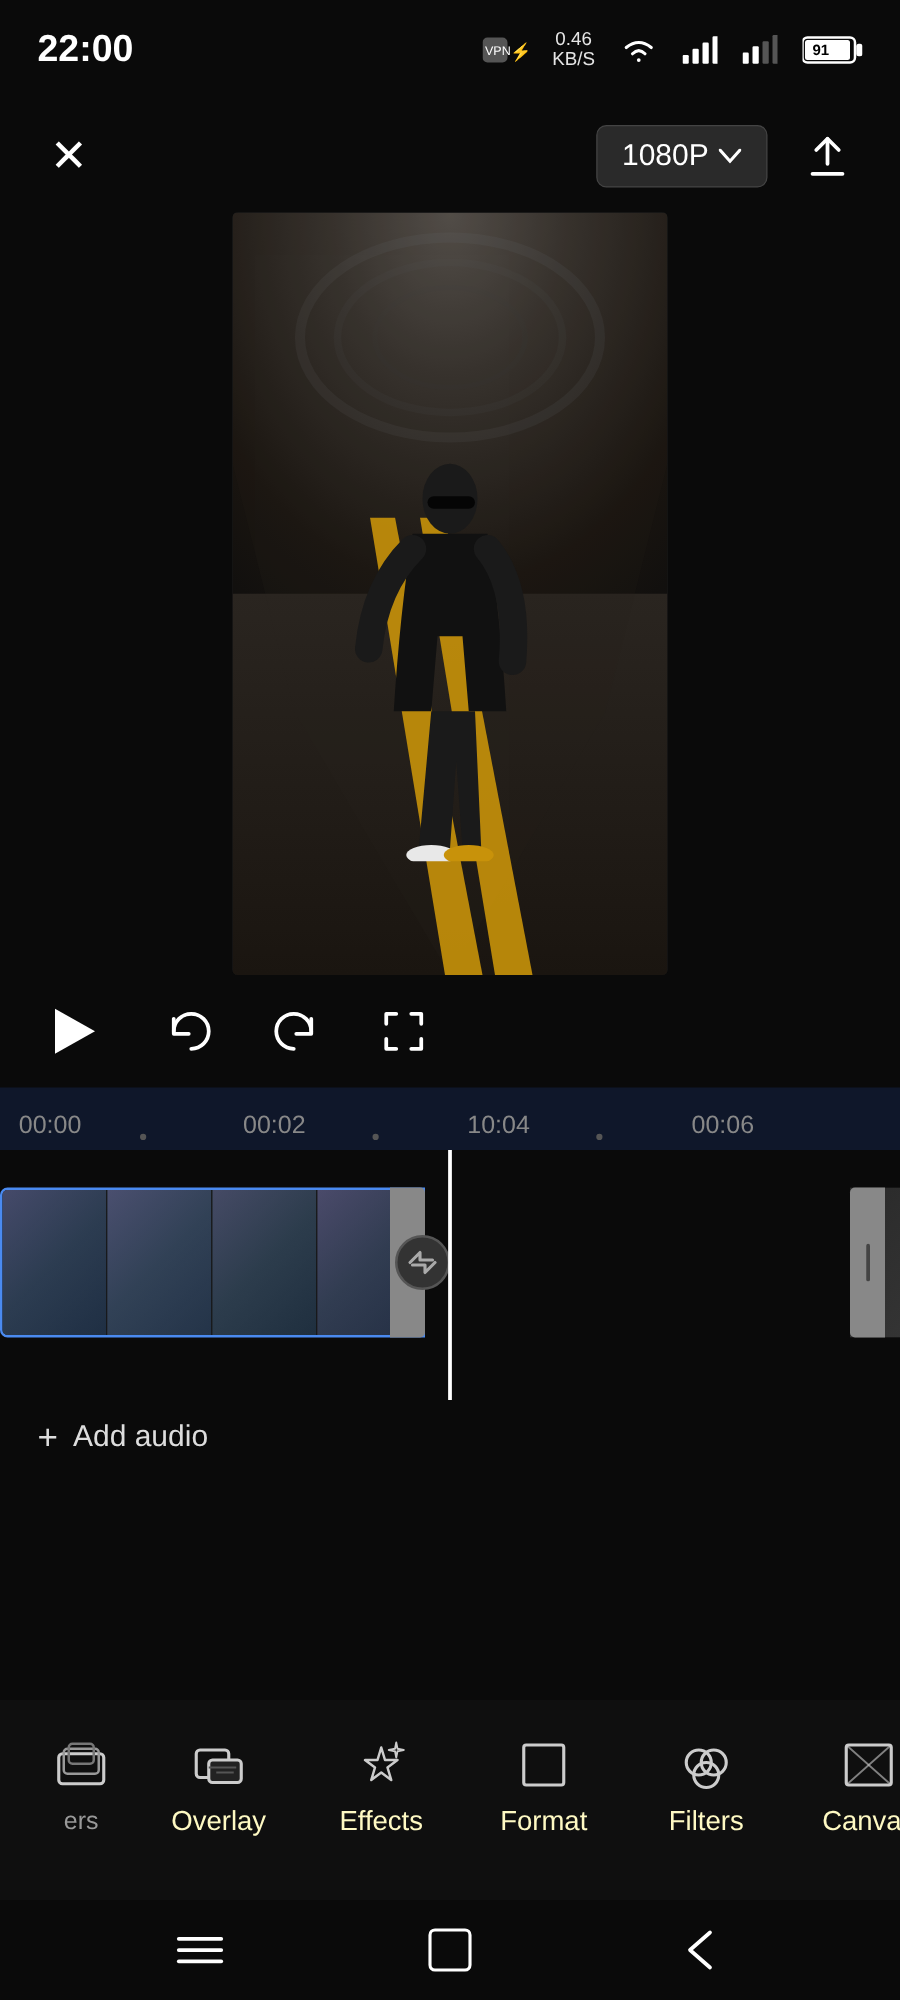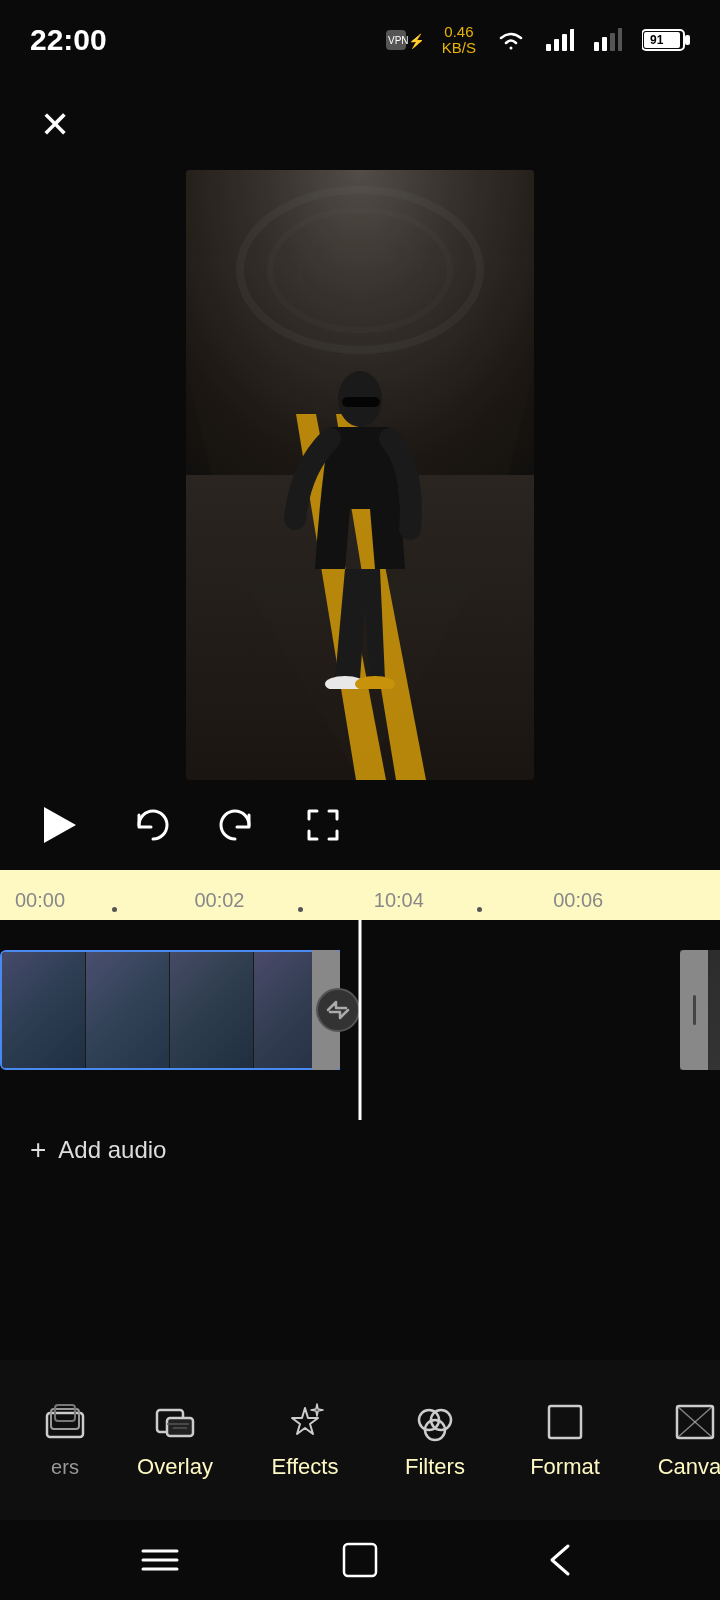--- a/index.html
+++ b/index.html
@@ -29,21 +29,21 @@
       font-weight: 600;
       color: #fff;
     }
     .status-icons {
       display: flex;
       align-items: center;
       gap: 20px;
     }
     .status-icon-text {
       font-size: 18px;
-      color: #eab308;
+      color: #e5e5e5;
     }
 
     
     .top-bar {
       width: 100%;
       height: 90px;
       display: flex;
       align-items: center;
       justify-content: space-between;
       padding: 0 30px;
@@ -166,21 +166,21 @@
       display: flex;
       align-items: center;
       justify-content: center;
       cursor: pointer;
     }
 
     
     .timeline-ruler {
       width: 100%;
       height: 50px;
-      background: #fef9c3;
+      background: #0f172a;
       display: flex;
       align-items: center;
       padding: 0 15px;
       overflow: hidden;
       position: relative;
     }
     .ruler-marks {
       display: flex;
       align-items: flex-end;
       width: 100%;
@@ -308,21 +308,21 @@
 
     
     .bottom-toolbar {
       position: absolute;
       bottom: 80px;
       left: 0;
       right: 0;
       height: 160px;
       background: #0f0f0f;
       display: flex;
-      align-items: center;
+      align-items: flex-start;
       overflow-x: auto;
       scrollbar-width: none;
     }
     .bottom-toolbar::-webkit-scrollbar { display: none; }
     .toolbar-items {
       display: flex;
       align-items: center;
       padding: 0 20px;
       gap: 0;
       min-width: max-content;
@@ -434,20 +434,35 @@
       <rect x="43" y="8" width="5" height="10" rx="2" fill="#fff"></rect>
       <rect x="2" y="5" width="36" height="16" rx="2" fill="#fff"></rect>
       <text x="8" y="17" font-size="12" fill="#000" font-weight="bold" font-family="sans-serif">91</text>
     </svg>
   </div>
 </div>
 
 <div class="top-bar">
   <div class="close-btn">
     <span class="close-icon">✕</span>
+  </div>
+  <div class="top-right">
+    <div class="resolution-btn">
+      <span>1080P</span>
+      <svg width="18" height="12" viewBox="0 0 18 12">
+        <path d="M1 1 L9 10 L17 1" stroke="#fff" stroke-width="2.5" fill="none" stroke-linecap="round"></path>
+      </svg>
+    </div>
+    <div class="export-btn">
+      <svg width="44" height="44" viewBox="0 0 44 44">
+        <line x1="22" y1="28" x2="22" y2="8" stroke="#fff" stroke-width="3" stroke-linecap="round"></line>
+        <path d="M13 17 L22 8 L31 17" stroke="#fff" stroke-width="3" fill="none" stroke-linecap="round" stroke-linejoin="round"></path>
+        <line x1="10" y1="36" x2="34" y2="36" stroke="#fff" stroke-width="3" stroke-linecap="round"></line>
+      </svg>
+    </div>
   </div>
 </div>
 
 <div class="video-preview">
   <div class="video-frame">
     <div class="video-content">
       <div class="arch-bg"></div>
       <div class="floor-bg"></div>
 
       <svg style="position:absolute;top:0;left:0;width:100%;height:100%;opacity:0.3" viewBox="0 0 348 610" preserveAspectRatio="none">
@@ -597,33 +612,33 @@
     <div class="toolbar-item">
       <svg class="icon-svg" viewBox="0 0 44 44">
         <path d="M22 8 L25 18 L35 18 L27 24 L30 34 L22 28 L14 34 L17 24 L9 18 L19 18 Z" stroke="#ccc" stroke-width="2" fill="none" stroke-linejoin="round"></path>
         <path d="M34 4 L35 9 L40 10 L35 11 L34 16 L33 11 L28 10 L33 9 Z" stroke="#ccc" stroke-width="1.5" fill="none" stroke-linejoin="round"></path>
       </svg>
       <span class="toolbar-label">Effects</span>
     </div>
 
     <div class="toolbar-item">
       <svg class="icon-svg" viewBox="0 0 44 44">
+        <rect x="6" y="6" width="32" height="32" rx="2" stroke="#ccc" stroke-width="2.5" fill="none"></rect>
+      </svg>
+      <span class="toolbar-label">Format</span>
+    </div>
+
+    <div class="toolbar-item">
+      <svg class="icon-svg" viewBox="0 0 44 44">
 
         <circle cx="16" cy="20" r="10" stroke="#ccc" stroke-width="2.5" fill="none"></circle>
         <circle cx="28" cy="20" r="10" stroke="#ccc" stroke-width="2.5" fill="none"></circle>
         <circle cx="22" cy="30" r="10" stroke="#ccc" stroke-width="2.5" fill="none"></circle>
       </svg>
       <span class="toolbar-label">Filters</span>
-    </div>
-
-    <div class="toolbar-item">
-      <svg class="icon-svg" viewBox="0 0 44 44">
-        <rect x="6" y="6" width="32" height="32" rx="2" stroke="#ccc" stroke-width="2.5" fill="none"></rect>
-      </svg>
-      <span class="toolbar-label">Format</span>
     </div>
 
     <div class="toolbar-item">
       <svg class="icon-svg" viewBox="0 0 44 44">
         <rect x="4" y="6" width="36" height="32" rx="2" stroke="#ccc" stroke-width="2.5" fill="none"></rect>
 
         <line x1="4" y1="6" x2="40" y2="38" stroke="#ccc" stroke-width="1.5" opacity="0.6"></line>
         <line x1="40" y1="6" x2="4" y2="38" stroke="#ccc" stroke-width="1.5" opacity="0.6"></line>
       </svg>
       <span class="toolbar-label">Canvas</span>

